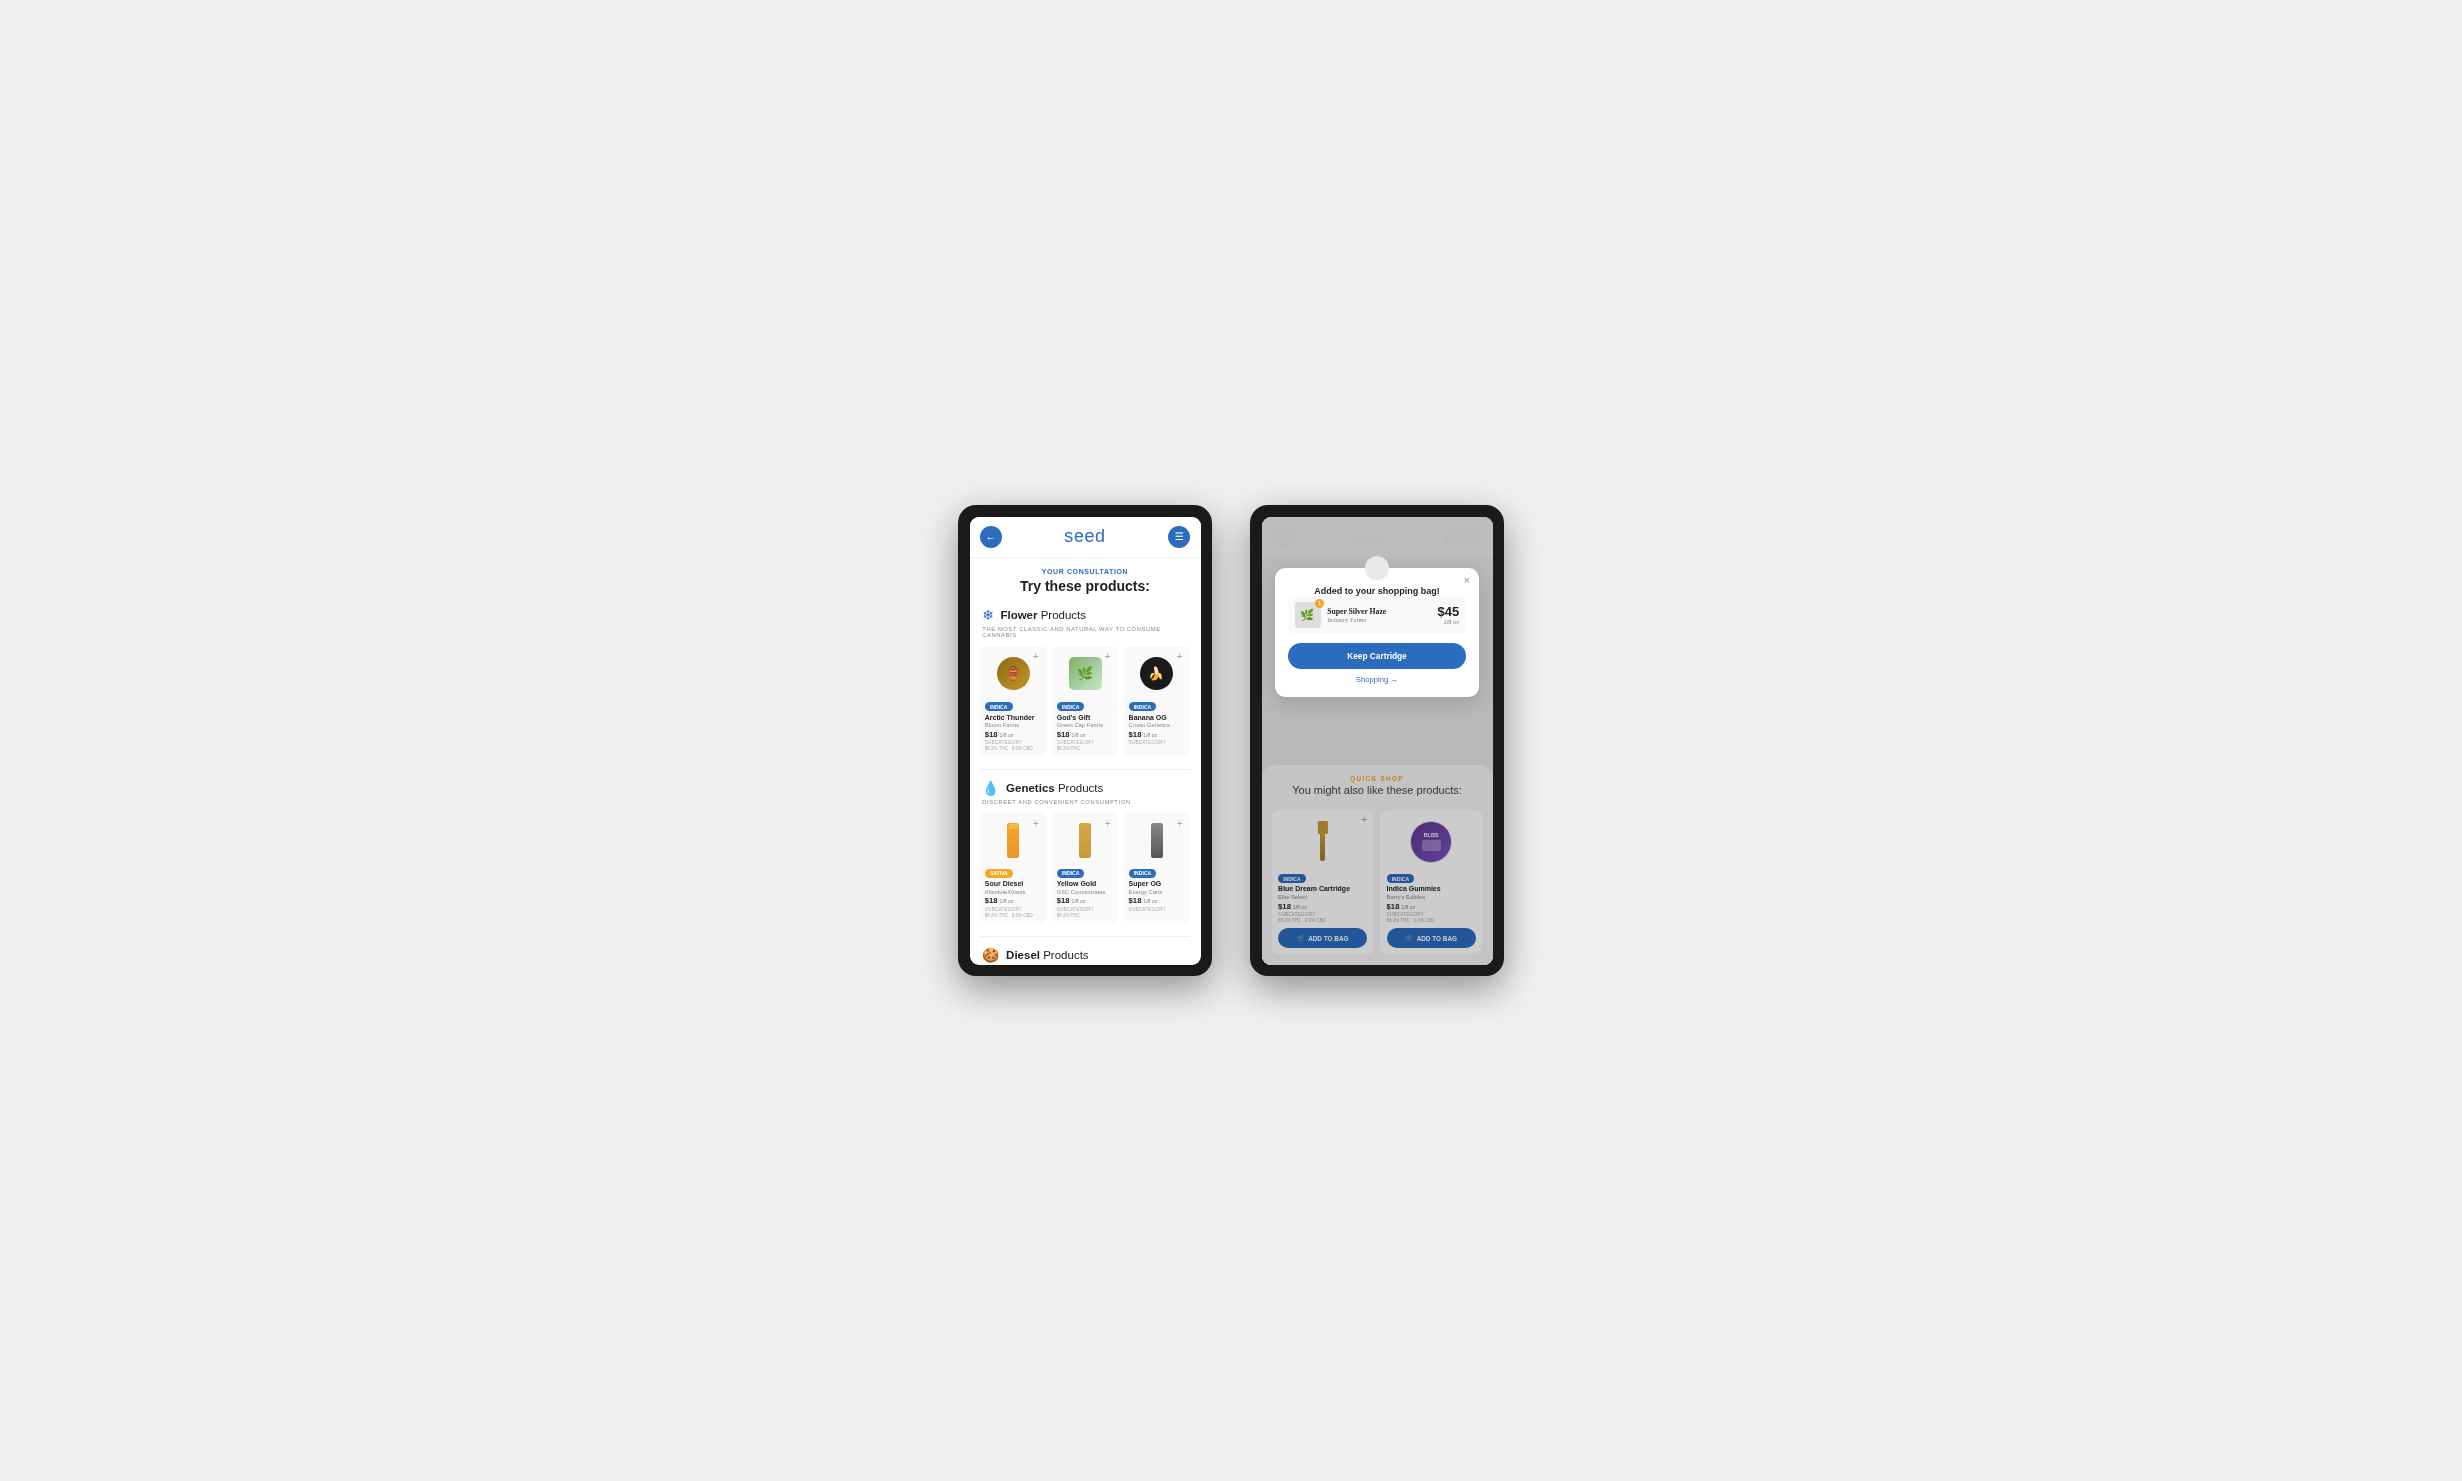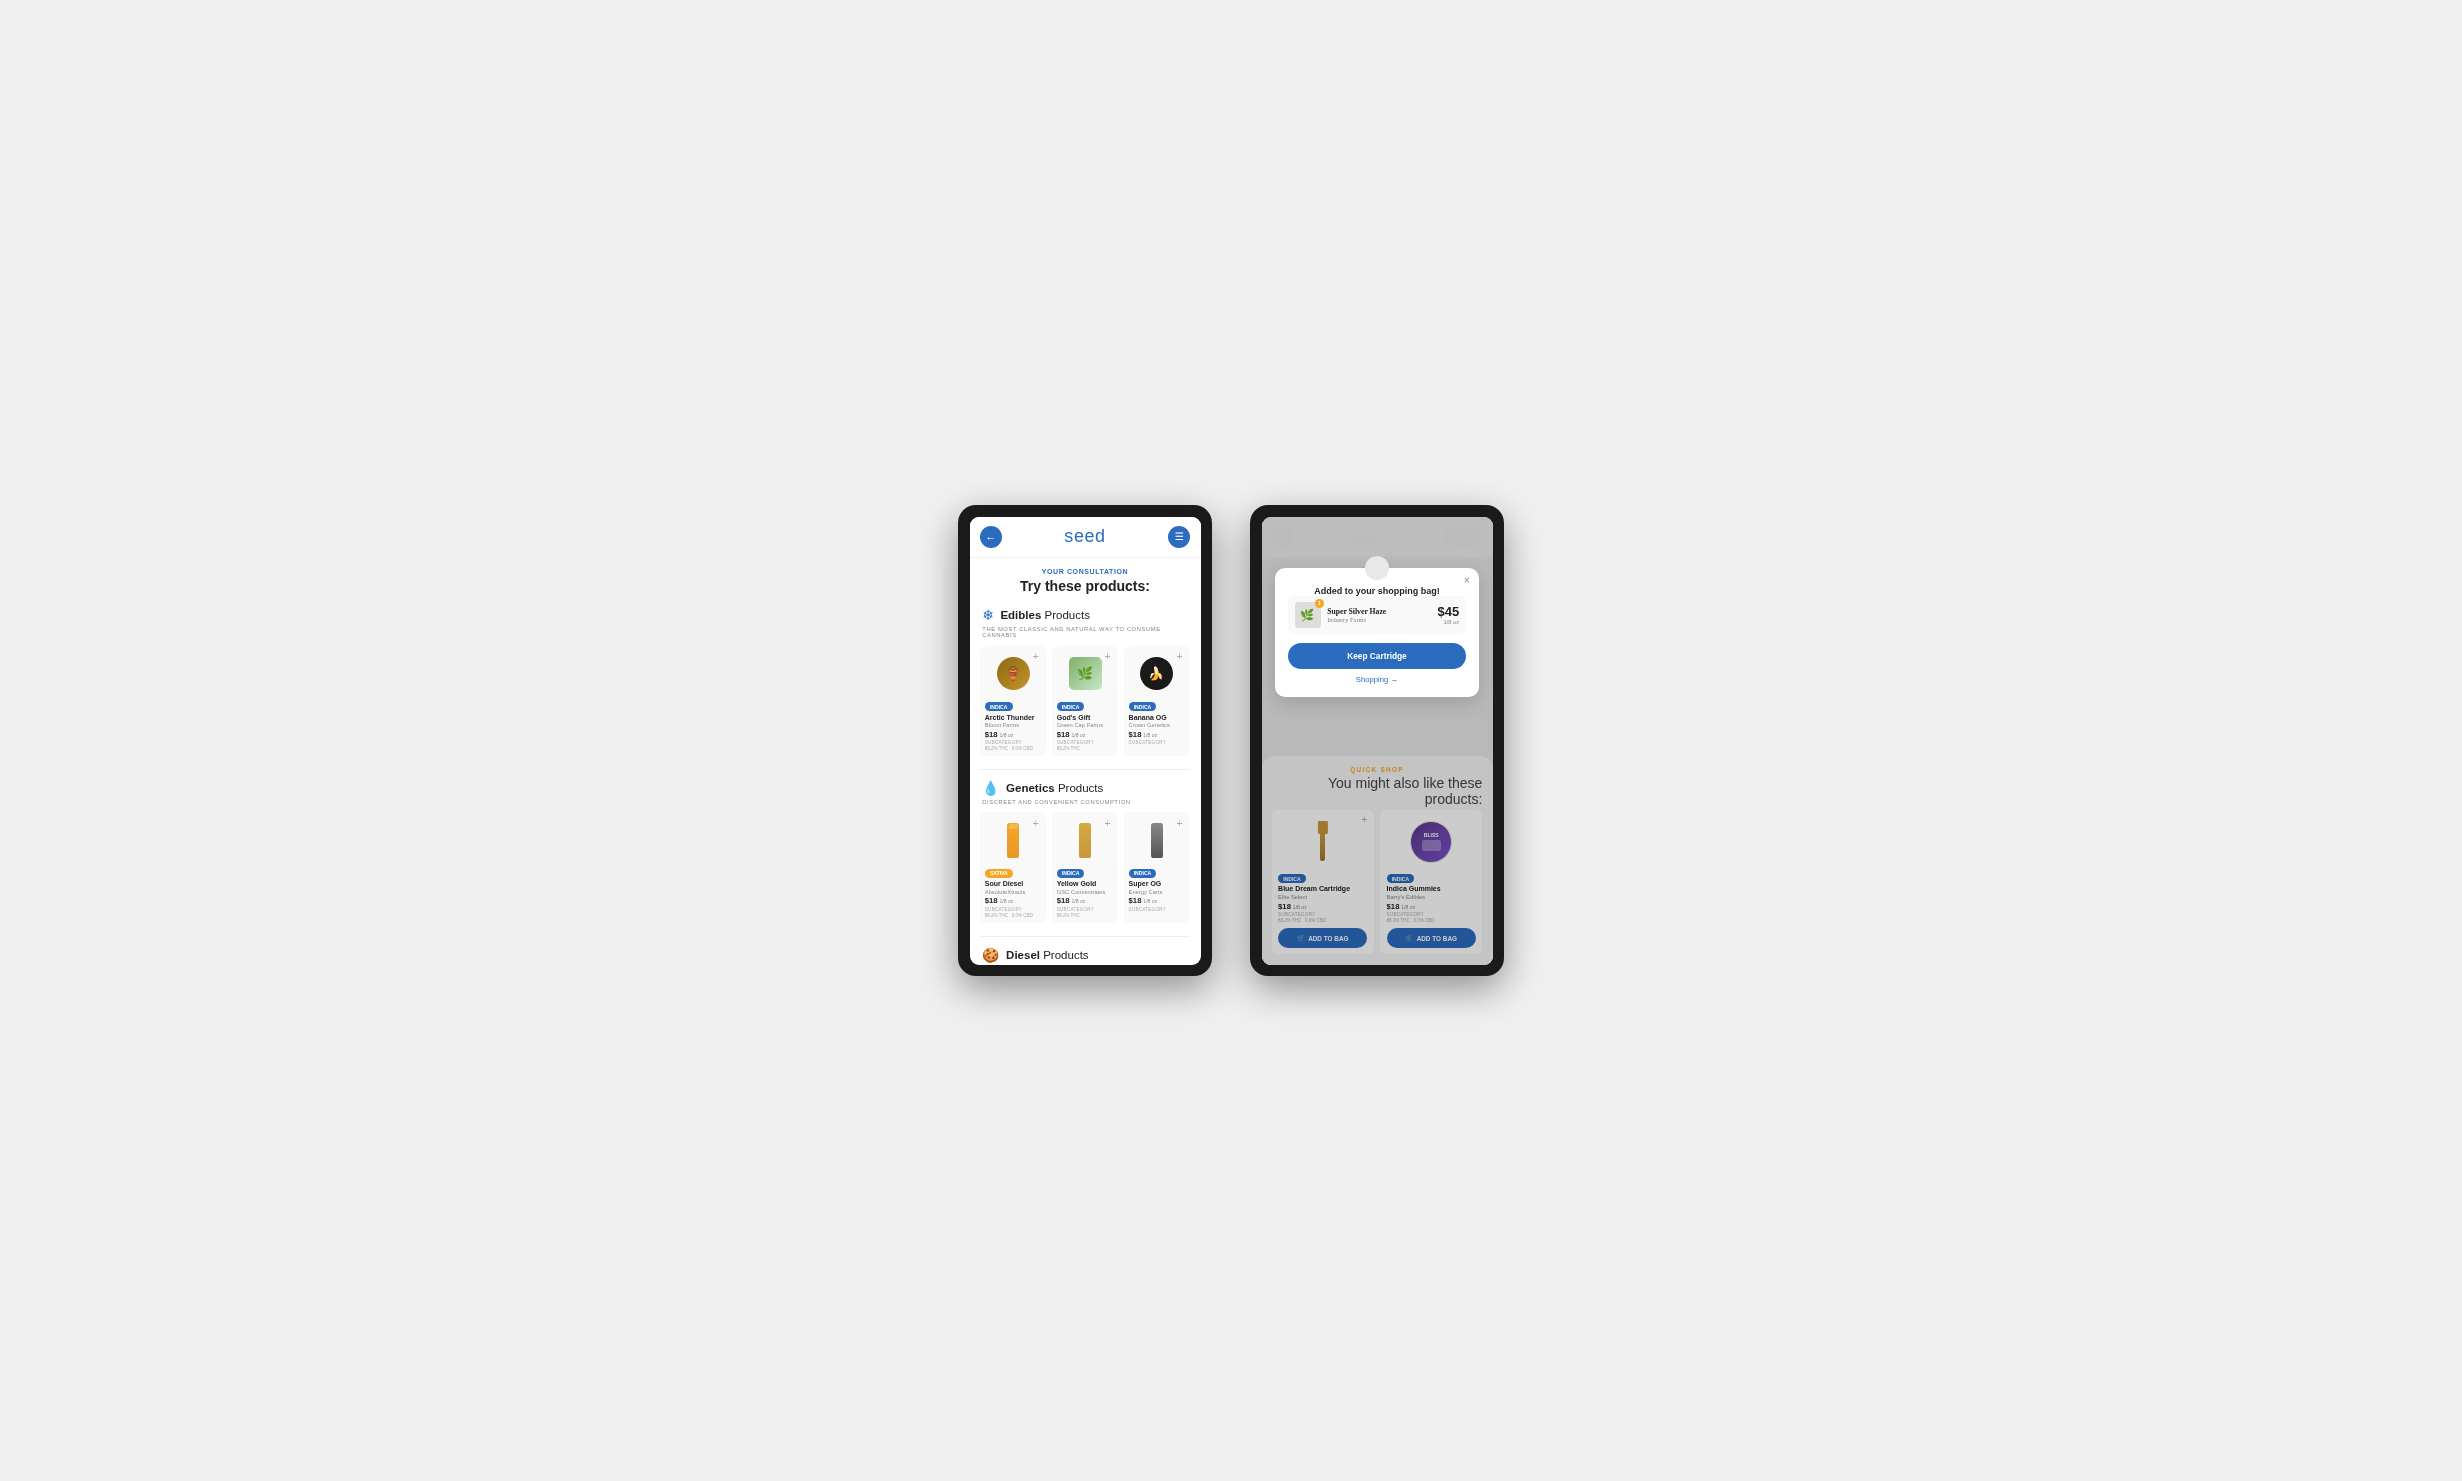--- a/index.html
+++ b/index.html
@@ -421,24 +421,24 @@
       text-align: center;
       color: #f5a623;
       font-size: 6.4px;
       font-weight: 700;
       letter-spacing: 1.3px;
       text-transform: uppercase;
       margin-bottom: 2.6px;
     }
 
     .quick-shop-title {
-      text-align: right;
-      font-size: 14px;
+      text-align: center;
+      font-size: 11px;
       color: #444;
-      margin-bottom: 3px;
+      margin-bottom: 14px;
     }
 
     .quick-shop-grid {
       display: grid;
       grid-template-columns: 1fr 1fr;
       gap: 6.4px;
     }
 
     .quick-product-card {
       background: white;
@@ -531,21 +531,21 @@
     </div>
 
     <div class="main-content">
       <div class="consultation-label">YOUR CONSULTATION</div>
       <div class="try-products-title">Try these products:</div>
 
       <div class="category-section">
         <div class="category-header">
           <span class="category-icon">❄</span>
           <span class="category-title">
-            <strong>Edibles</strong> Products
+            <strong>Flower</strong> Products
           </span>
         </div>
         <div class="category-subtitle">THE MOST CLASSIC AND NATURAL WAY TO CONSUME CANNABIS</div>
         <div class="products-grid">
 
           <div class="product-card">
             <button class="product-add-btn">+</button>
             <div class="product-image-area">
               <div class="product-img-placeholder flower-1" style="width:33px;height:33px;display:flex;align-items:center;justify-content:center;font-size:13px;">🏺</div>
             </div>

